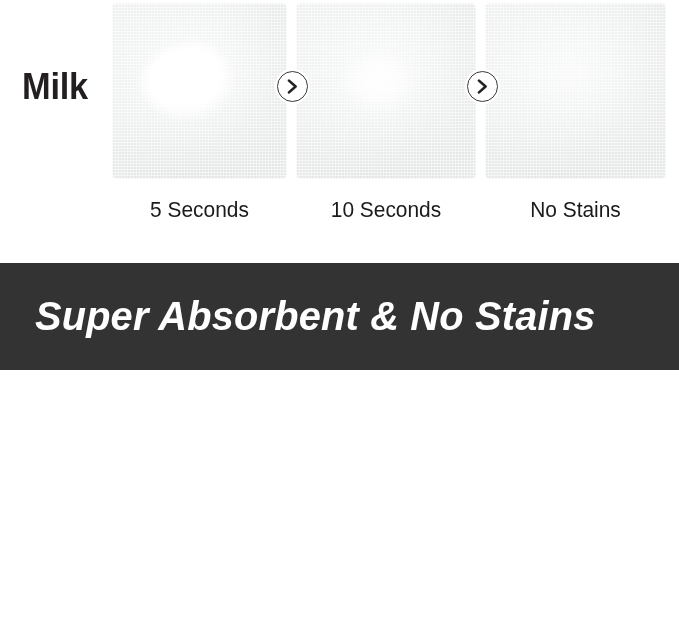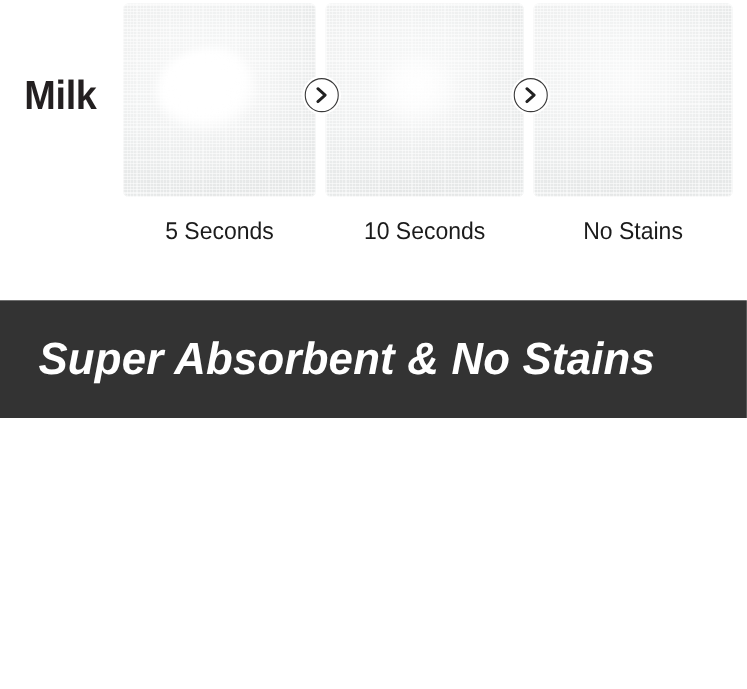--- a/index.html
+++ b/index.html
@@ -99,21 +99,21 @@
     transform:scaleX(0.95);
     transform-origin:center center;
     text-align:center;
   }
   #milk-cap-1{left:112px;top:199px;width:175px;}
   #milk-cap-2{left:296px;top:199px;width:180px;}
   #milk-cap-3{left:485px;top:199px;width:181px;}
 
   
   #banner{
-    position:absolute;left:0;top:273px;width:679px;height:107px;
+    position:absolute;left:0;top:263px;width:679px;height:107px;
     background:#333333;
     display:flex;align-items:center;
   }
   #banner-title{
     color:#ffffff;
     font-size:41px;
     font-weight:700;
     font-style:italic;
     letter-spacing:0.2px;
     line-height:1;

